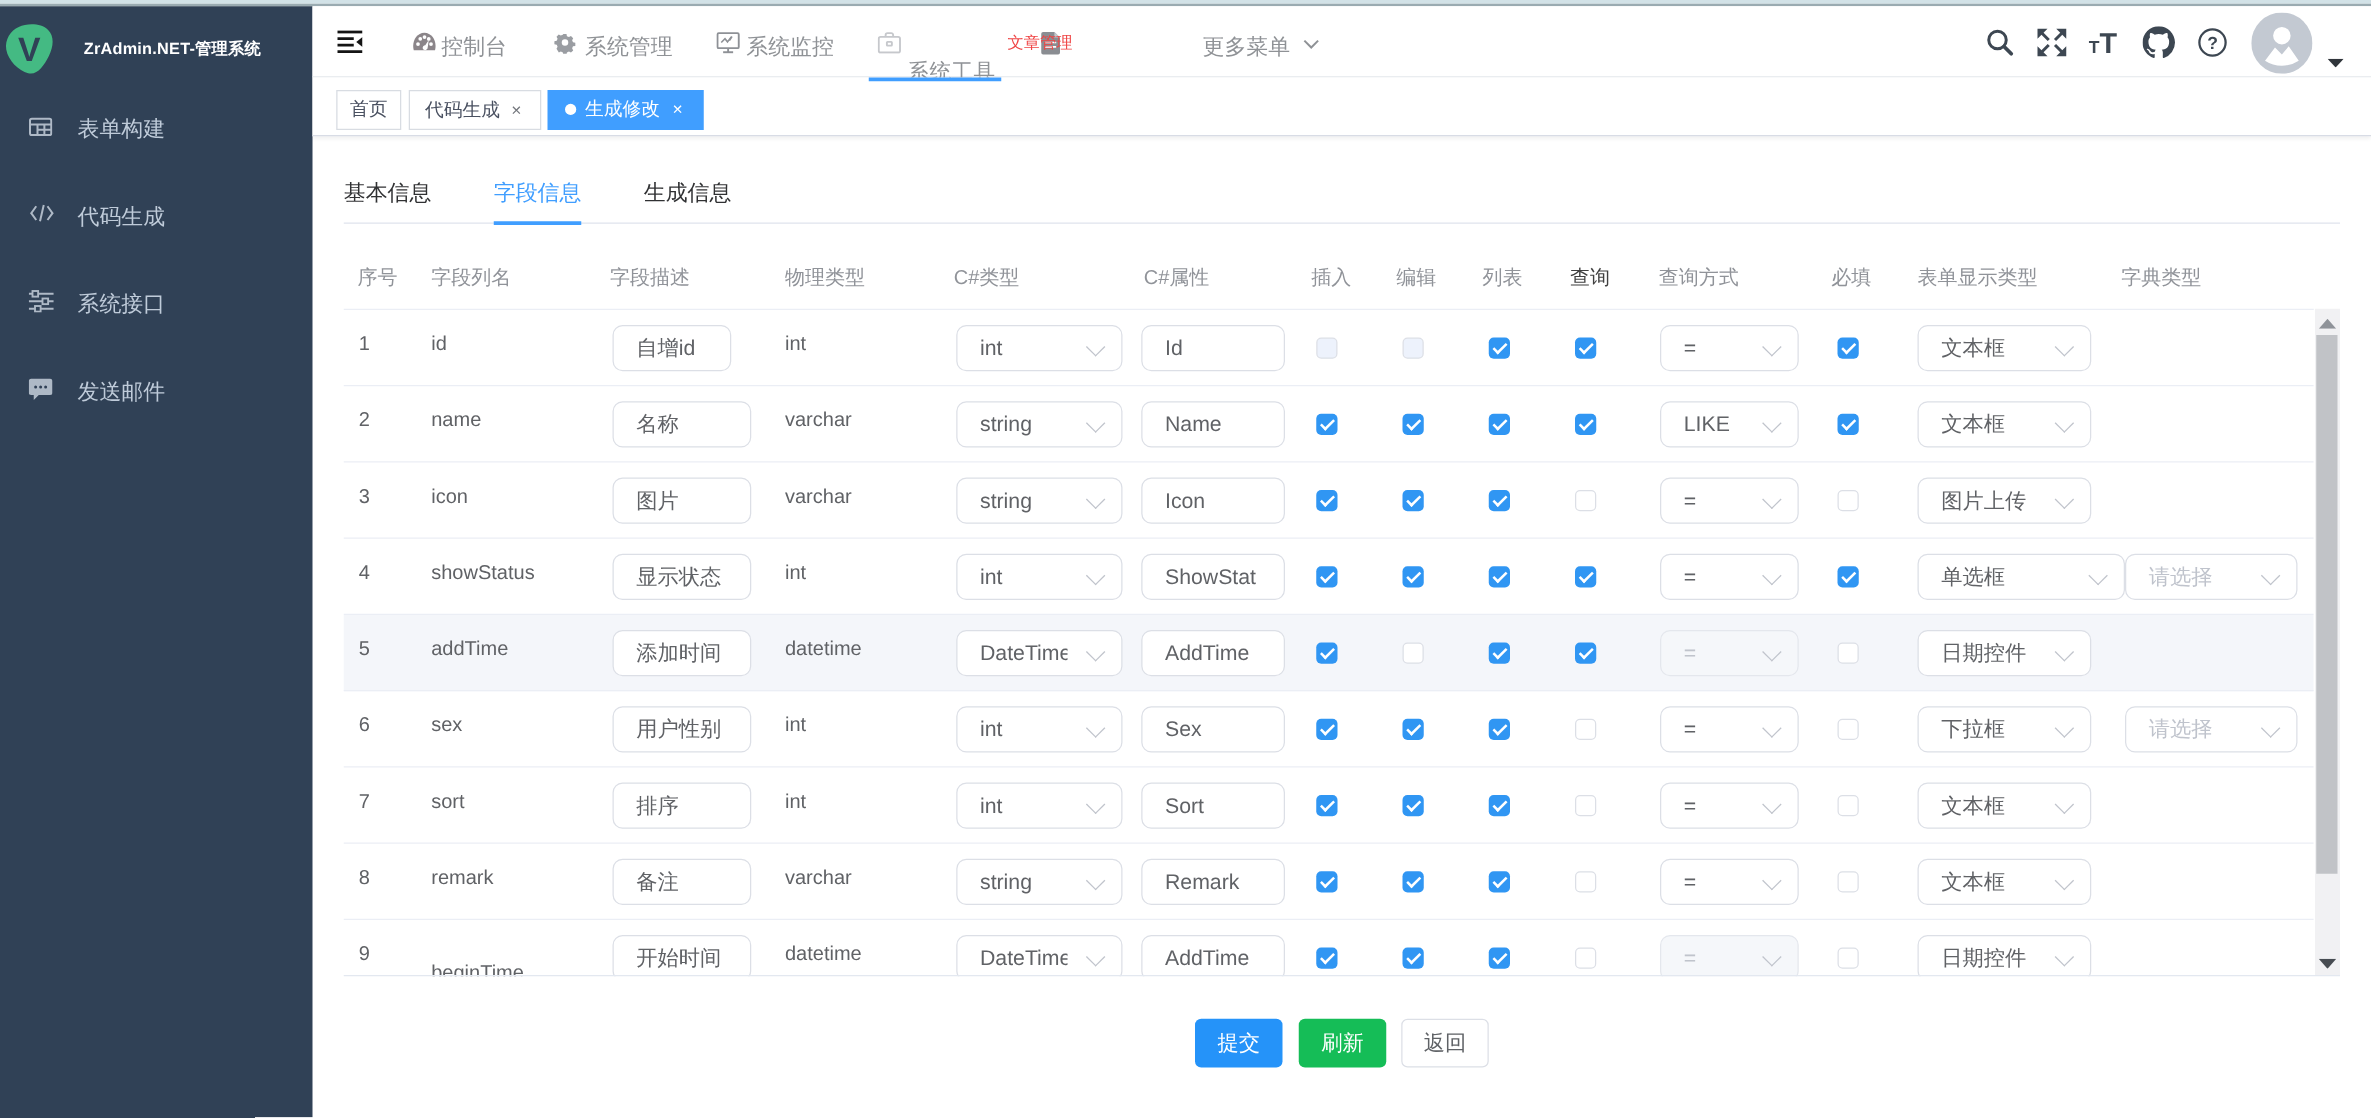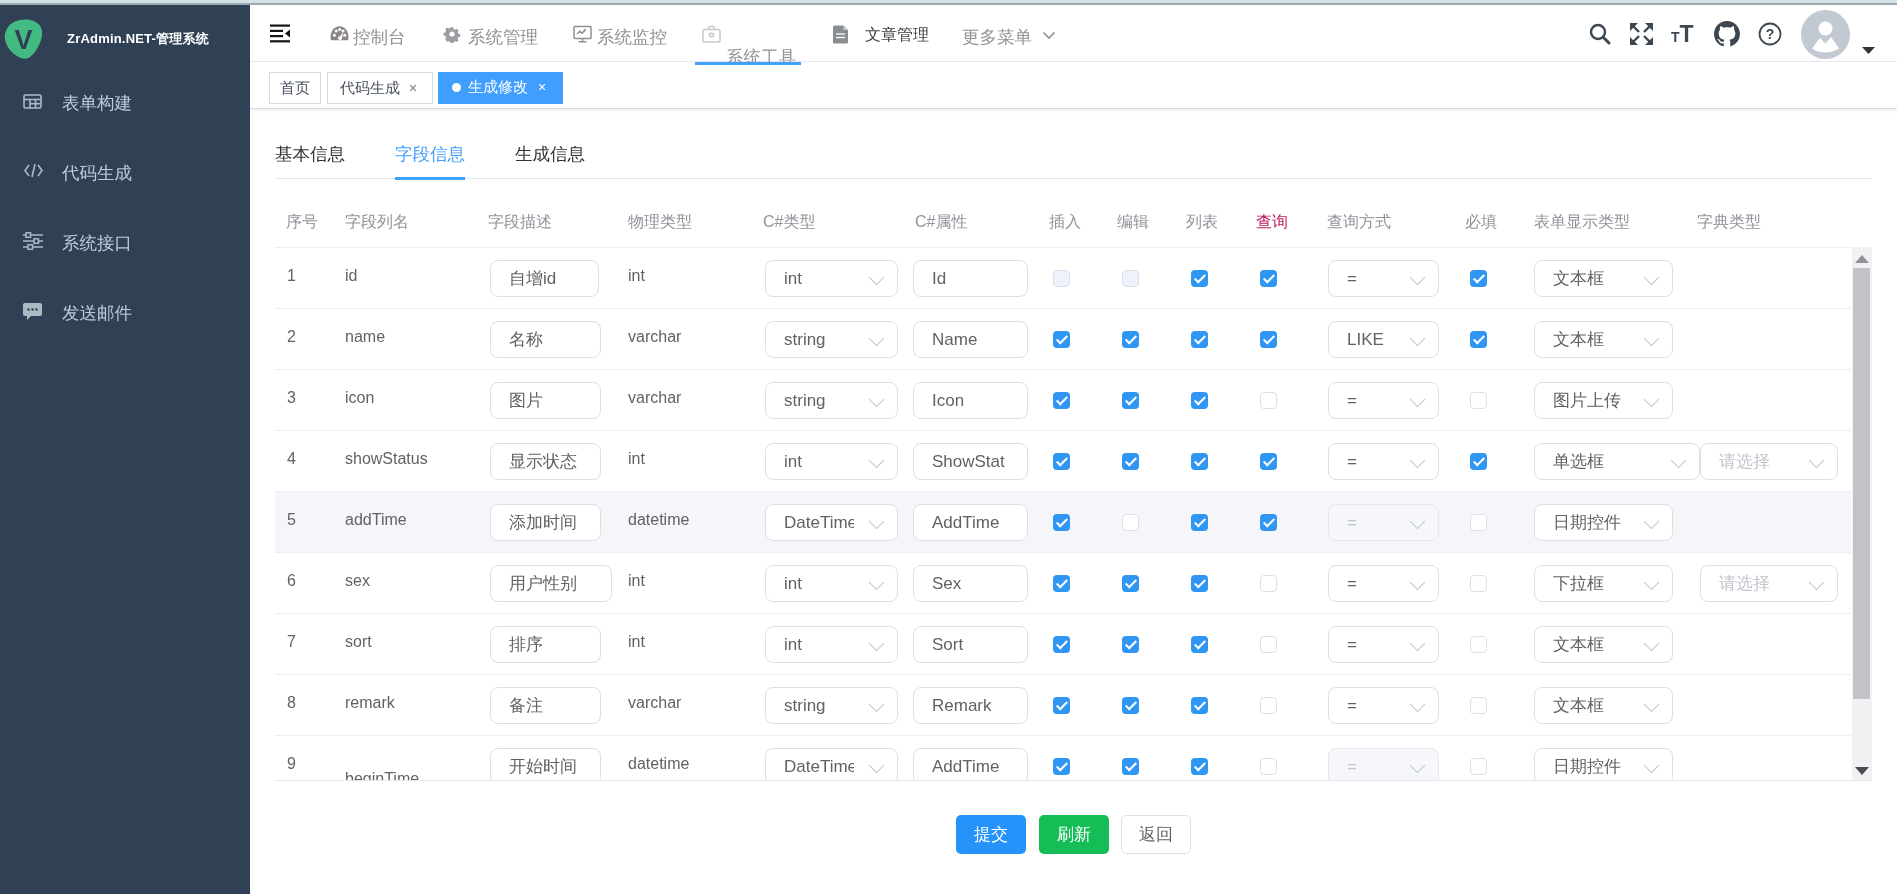--- a/index.html
+++ b/index.html
@@ -114,21 +114,21 @@
       </svg></div>
 <div class="txt" style="left:726px;top:25px;font-size:17.5px;color:#8f9296;margin-top:20px;">系统工具</div>
 <div class="abs" style="left:832px;top:25px;width:20px;height:19px;"><svg width="17" height="19" viewBox="0 0 17 19">
         <path d="M1 2 a1.5 1.5 0 0 1 1.5-1.5 h9 L16 5 v12 a1.5 1.5 0 0 1 -1.5 1.5 h-12 A1.5 1.5 0 0 1 1 17z" fill="#8a8d92"></path>
         <g stroke="#fff" stroke-width="1.3">
           <line x1="4" y1="9" x2="13" y2="9"></line>
           <line x1="4" y1="12.5" x2="13" y2="12.5"></line>
         </g>
         <path d="M11.5 0.5 L16 5 h-4.5z" fill="#c6c8cc"></path>
       </svg></div>
-<div class="txt" style="left:865px;top:25px;font-size:16px;color:#404040;">文章管理</div>
+<div class="txt" style="left:806px;top:25px;font-size:13px;color:#ef4444;">文章管理</div>
 <div class="txt" style="left:962px;top:25px;font-size:17.5px;color:#8f9296;">更多菜单</div>
 <svg class="abs" style="left:1042px;top:31px;" width="14" height="9" viewBox="0 0 14 9">
       <polyline points="1.5,1.5 7,7 12.5,1.5" fill="none" stroke="#8f9296" stroke-width="1.6"></polyline>
     </svg>
 <svg class="abs" style="left:1588px;top:22px;" width="24" height="24" viewBox="0 0 24 24">
       <circle cx="10" cy="10" r="7" fill="none" stroke="#3d4752" stroke-width="2.4"></circle>
       <line x1="15.2" y1="15.2" x2="21" y2="21" stroke="#3d4752" stroke-width="3" stroke-linecap="round"></line>
     </svg>
 <svg class="abs" style="left:1629px;top:22px;" width="25" height="24" viewBox="0 0 25 24">
       <g fill="#3d4752">
@@ -170,31 +170,31 @@
 <div class="abs" style="left:395px;top:177px;width:70px;height:3px;background:#409eff;"></div>
 <div class="txt" style="left:286px;top:212px;font-size:16px;color:#909399;">序号</div>
 <div class="txt" style="left:345px;top:212px;font-size:16px;color:#909399;">字段列名</div>
 <div class="txt" style="left:488px;top:212px;font-size:16px;color:#909399;">字段描述</div>
 <div class="txt" style="left:628px;top:212px;font-size:16px;color:#909399;">物理类型</div>
 <div class="txt" style="left:763px;top:212px;font-size:16px;color:#909399;">C#类型</div>
 <div class="txt" style="left:915px;top:212px;font-size:16px;color:#909399;">C#属性</div>
 <div class="txt" style="left:1065px;top:212px;font-size:16px;color:#909399;transform:translateX(-50%);">插入</div>
 <div class="txt" style="left:1133px;top:212px;font-size:16px;color:#909399;transform:translateX(-50%);">编辑</div>
 <div class="txt" style="left:1202px;top:212px;font-size:16px;color:#909399;transform:translateX(-50%);">列表</div>
-<div class="txt" style="left:1272px;top:212px;font-size:16px;color:#be185d;transform:translateX(-50%);">查询</div>
+<div class="txt" style="left:1272px;top:212px;font-size:16px;color:#404040;transform:translateX(-50%);">查询</div>
 <div class="txt" style="left:1327px;top:212px;font-size:16px;color:#909399;">查询方式</div>
 <div class="txt" style="left:1481px;top:212px;font-size:16px;color:#909399;transform:translateX(-50%);">必填</div>
 <div class="txt" style="left:1534px;top:212px;font-size:16px;color:#909399;">表单显示类型</div>
 <div class="txt" style="left:1697px;top:212px;font-size:16px;color:#909399;">字典类型</div>
 <div class="abs" style="left:275px;top:247px;width:1576px;height:1px;background:#ebeef5;"></div>
 <div class="abs" style="left:0px;top:248px;width:1851px;height:533px;overflow:hidden;">
 <div class="abs" style="left:275px;top:0px;width:1576px;height:61px;border-bottom:1px solid #ebeef5;"></div>
 <div class="txt" style="left:287px;top:19px;font-size:16px;color:#606266;">1</div>
 <div class="txt" style="left:345px;top:19px;font-size:16px;color:#606266;">id</div>
-<div class="inp" style="left:490px;top:12px;width:109px;">自增id</div>
+<div class="inp" style="left:490px;top:12px;width:95px;">自增id</div>
 <div class="txt" style="left:628px;top:19px;font-size:16px;color:#606266;">int</div>
 <div class="sel" style="left:765px;top:12px;width:133px;"><span style="display:inline-block;width:70px;overflow:hidden;">int</span></div>
 <div class="inp" style="left:913px;top:12px;width:115px;">Id</div>
 <div class="cb d" style="left:1053px;top:22px;"></div>
 <div class="cb d" style="left:1122px;top:22px;"></div>
 <div class="cb c" style="left:1191px;top:22px;"></div>
 <div class="cb c" style="left:1260px;top:22px;"></div>
 <div class="sel" style="left:1328px;top:12px;width:111px;">=</div>
 <div class="cb c" style="left:1470px;top:22px;"></div>
 <div class="sel" style="left:1534px;top:12px;width:139px;">文本框</div>
@@ -251,21 +251,21 @@
 <div class="cb c" style="left:1053px;top:266px;"></div>
 <div class="cb u" style="left:1122px;top:266px;"></div>
 <div class="cb c" style="left:1191px;top:266px;"></div>
 <div class="cb c" style="left:1260px;top:266px;"></div>
 <div class="sel dis" style="left:1328px;top:256px;width:111px;">=</div>
 <div class="cb u" style="left:1470px;top:266px;"></div>
 <div class="sel" style="left:1534px;top:256px;width:139px;">日期控件</div>
 <div class="abs" style="left:275px;top:305px;width:1576px;height:61px;border-bottom:1px solid #ebeef5;"></div>
 <div class="txt" style="left:287px;top:324px;font-size:16px;color:#606266;">6</div>
 <div class="txt" style="left:345px;top:324px;font-size:16px;color:#606266;">sex</div>
-<div class="inp" style="left:490px;top:317px;width:122px;">用户性别</div>
+<div class="inp" style="left:490px;top:317px;width:111px;">用户性别</div>
 <div class="txt" style="left:628px;top:324px;font-size:16px;color:#606266;">int</div>
 <div class="sel" style="left:765px;top:317px;width:133px;"><span style="display:inline-block;width:70px;overflow:hidden;">int</span></div>
 <div class="inp" style="left:913px;top:317px;width:115px;">Sex</div>
 <div class="cb c" style="left:1053px;top:327px;"></div>
 <div class="cb c" style="left:1122px;top:327px;"></div>
 <div class="cb c" style="left:1191px;top:327px;"></div>
 <div class="cb u" style="left:1260px;top:327px;"></div>
 <div class="sel" style="left:1328px;top:317px;width:111px;">=</div>
 <div class="cb u" style="left:1470px;top:327px;"></div>
 <div class="sel" style="left:1534px;top:317px;width:139px;">下拉框</div>

